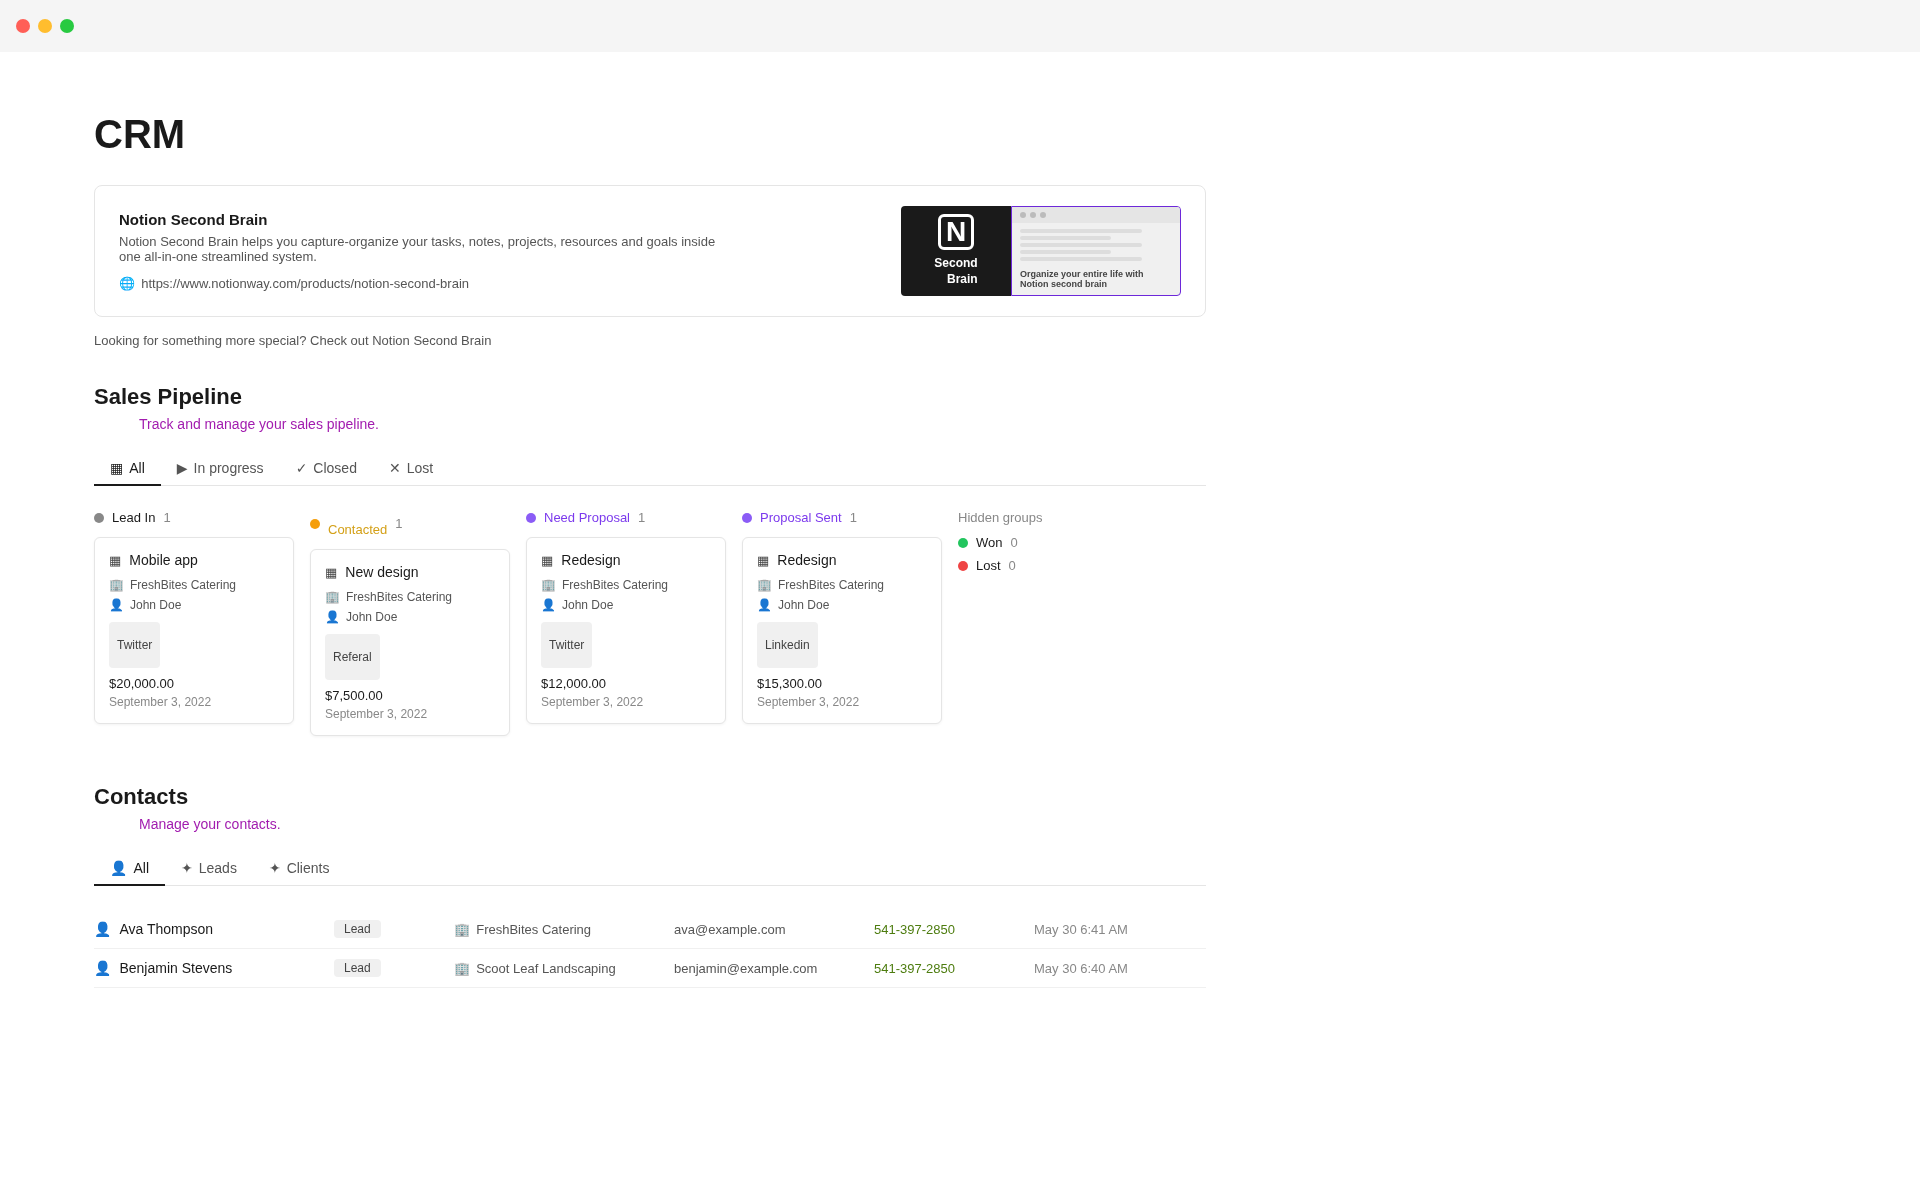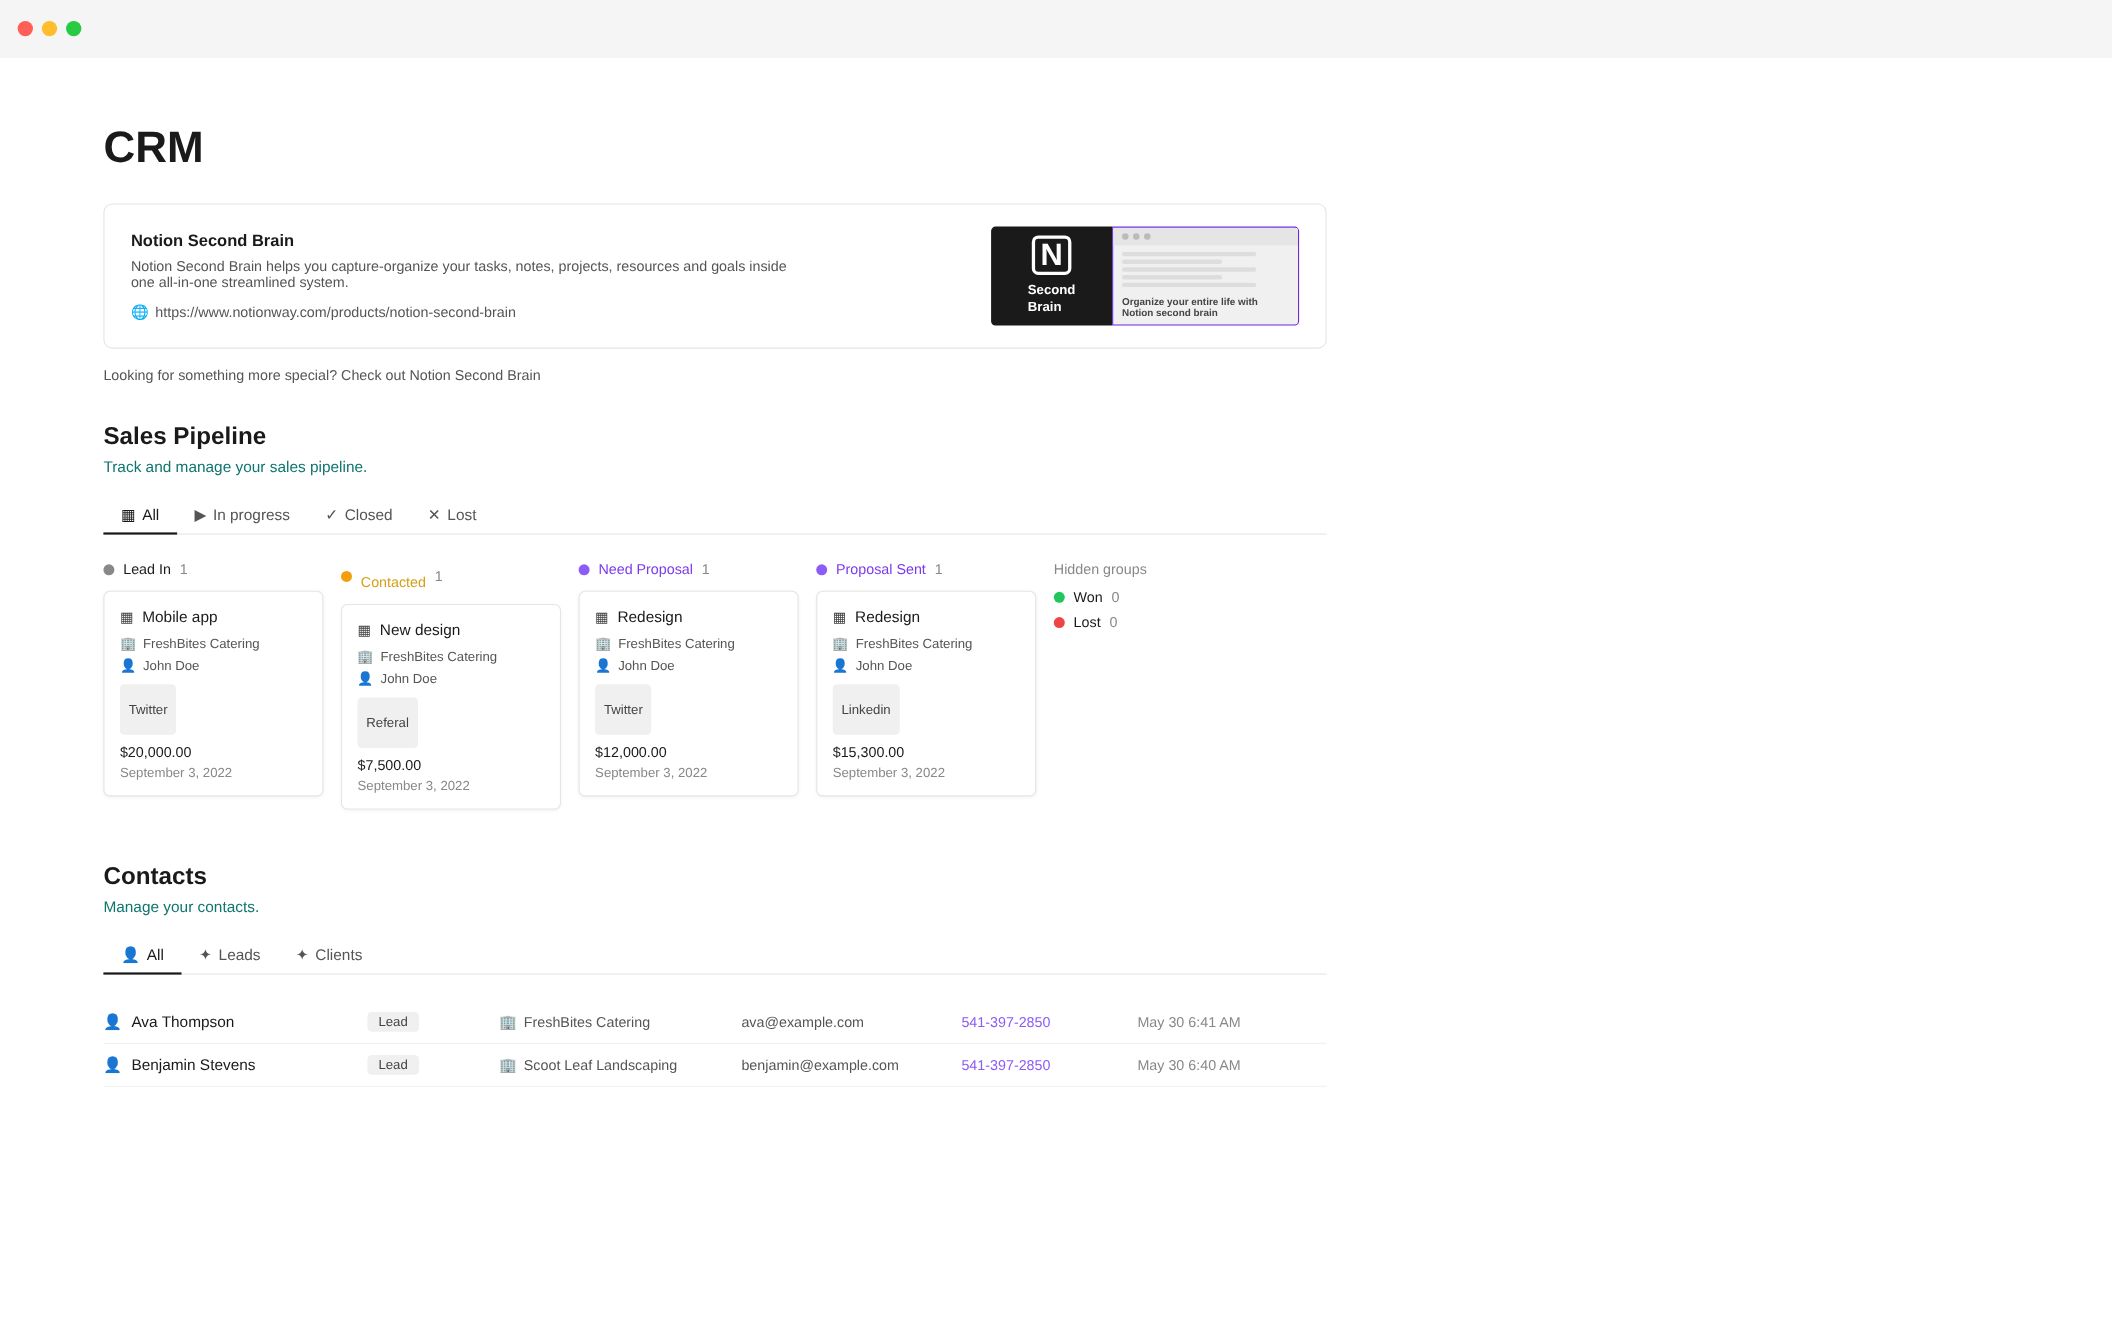--- a/index.html
+++ b/index.html
@@ -98,21 +98,21 @@
       font-weight: 700;
       border: 3px solid white;
       width: 36px; height: 36px;
       display: flex; align-items: center; justify-content: center;
       border-radius: 6px;
       margin-bottom: 6px;
     }
     .promo-logo-text {
       font-size: 12px;
       font-weight: 700;
-      text-align: left;
+      text-align: right;
       line-height: 1.3;
     }
     .promo-screenshot {
       width: 170px;
       height: 90px;
       background: #f0f0f0;
       border-radius: 0 4px 4px 0;
       overflow: hidden;
       display: flex;
       flex-direction: column;
@@ -154,22 +154,23 @@
     }
 
     
     .section-title {
       font-size: 22px;
       font-weight: 700;
       margin-bottom: 6px;
     }
     .section-desc {
       font-size: 14px;
-      color: #0f766e;
+      color: #a21caf;
       margin-bottom: 20px;
+      margin-left: 45px;
     }
 
     
     .tabs {
       display: flex;
       gap: 0;
       margin-bottom: 24px;
       border-bottom: 1px solid #e5e5e5;
     }
     .tab {
@@ -342,21 +343,21 @@
     .contact-row-email {
       width: 200px;
       flex-shrink: 0;
       font-size: 13px;
       color: #555;
     }
     .contact-row-phone {
       width: 160px;
       flex-shrink: 0;
       font-size: 13px;
-      color: #8b5cf6;
+      color: #4d7c0f;
     }
     .contact-row-date {
       font-size: 13px;
       color: #888;
     }
   </style>
 </head>
 <body>
 
 <div class="window-chrome">

